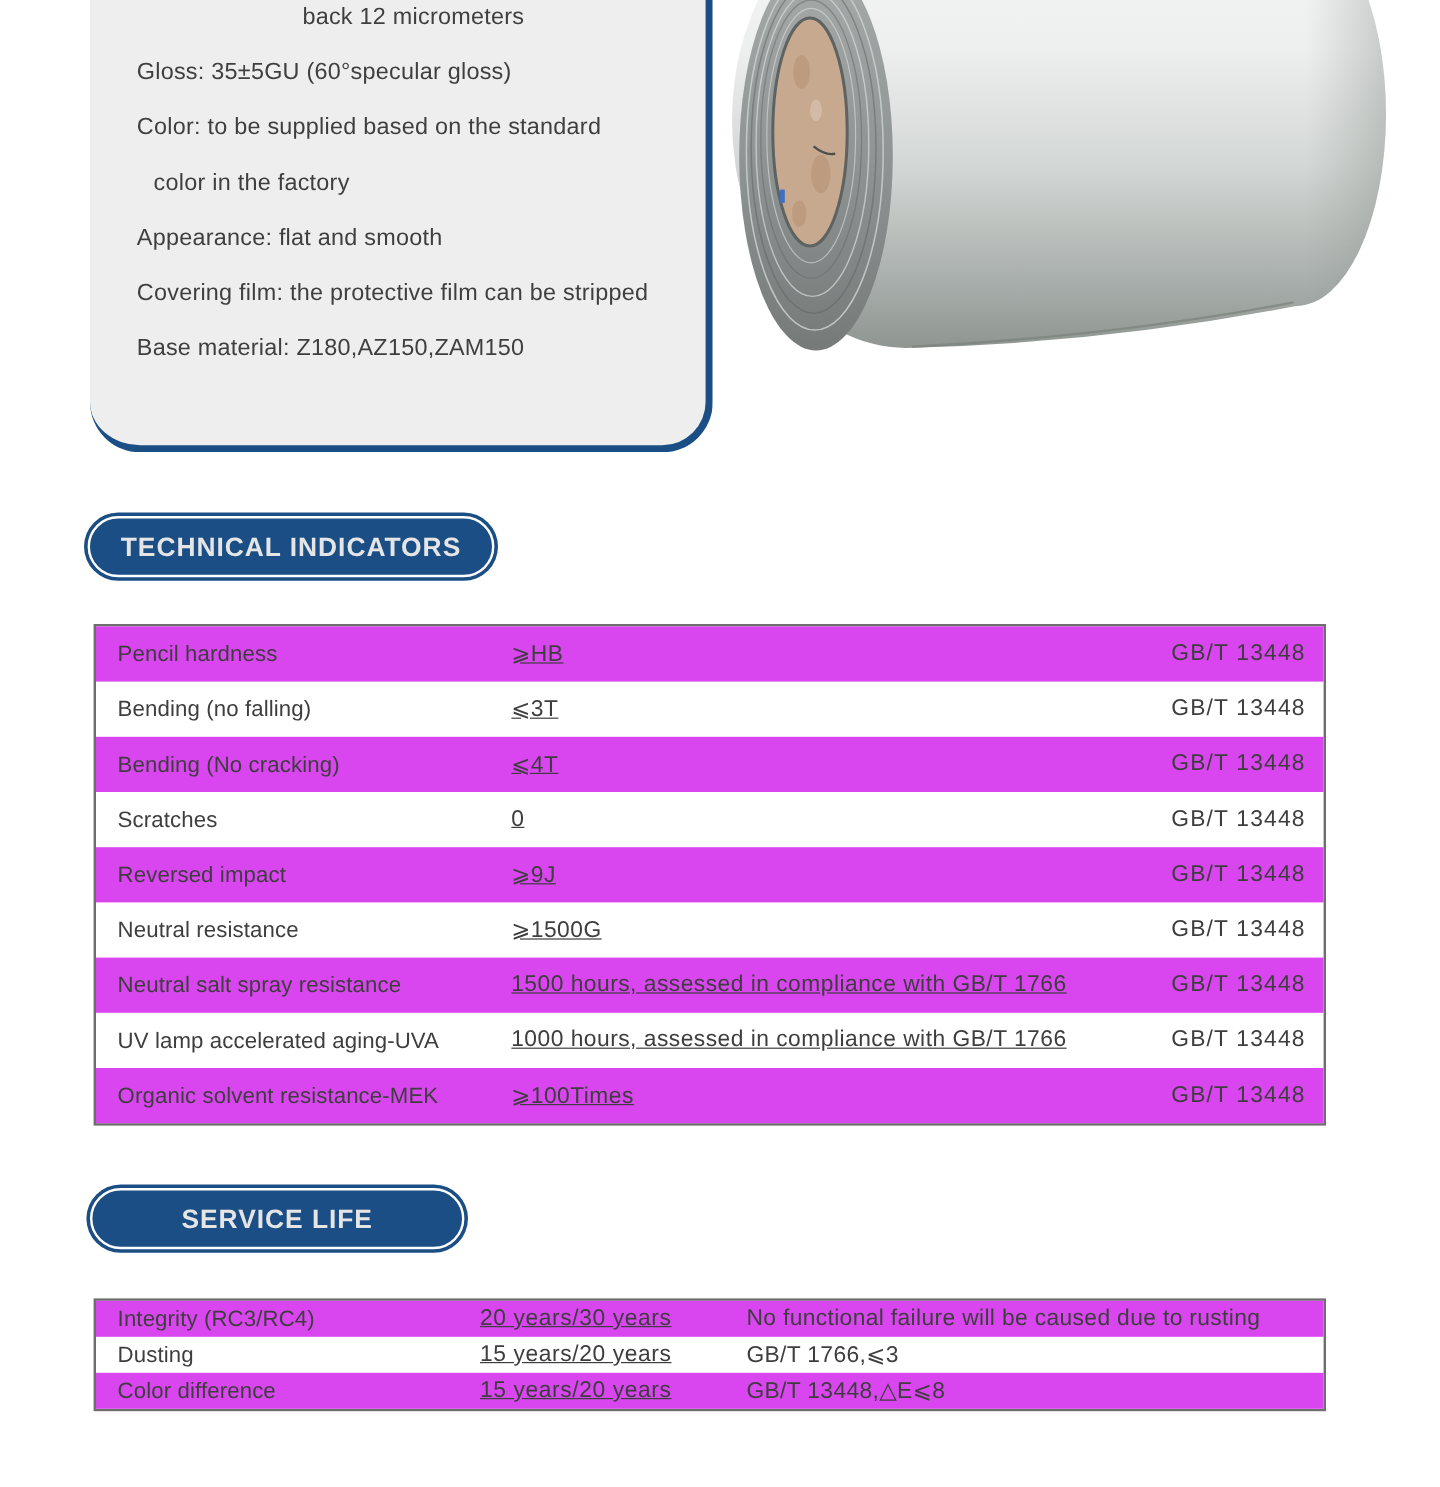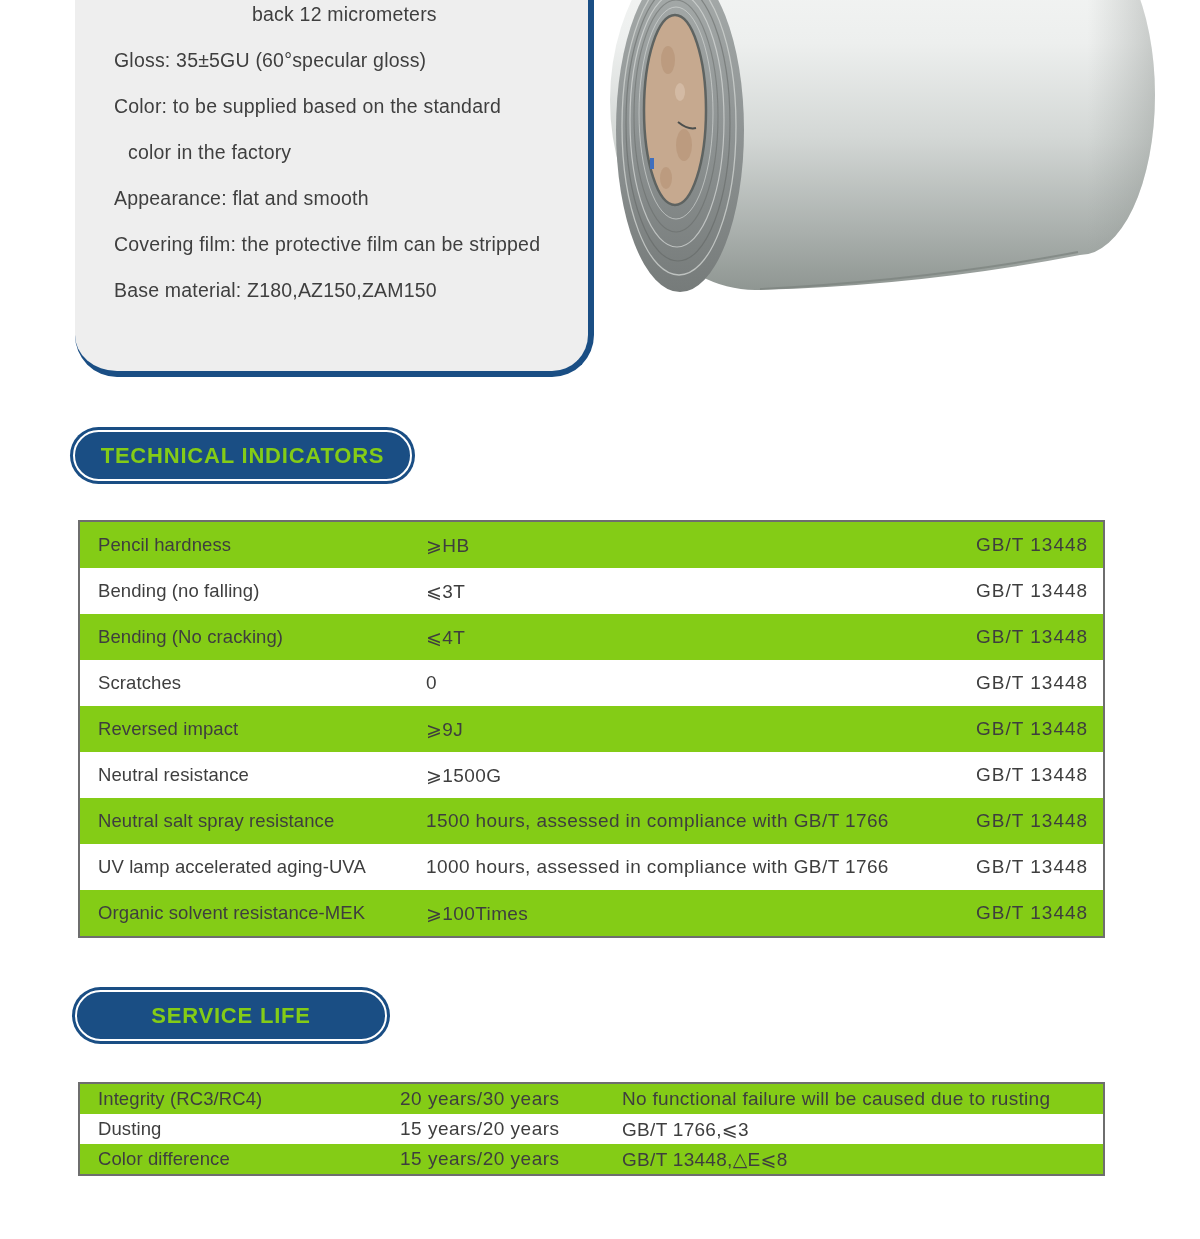--- a/index.html
+++ b/index.html
@@ -30,38 +30,38 @@
   
   .coil{position:absolute;left:600px;top:-60px;width:570px;height:412px;}
   
   .badge{
     position:absolute;height:51px;box-sizing:border-box;
     background:#1a4e84;border:2.5px solid #ffffff;border-radius:28px;
     box-shadow:0 0 0 3px #1a4e84;
     display:flex;align-items:center;justify-content:center;
   }
   .badge span{
-    color:#84cc16;font-weight:bold;font-size:22px;letter-spacing:0.8px;
+    color:#e5e5e5;font-weight:bold;font-size:22px;letter-spacing:0.8px;
   }
   .badge-tech{left:73px;top:430px;width:339px;}
   .badge-service{left:75px;top:990px;width:312px;}
   
   .spec-table{
     position:absolute;left:78px;width:1027px;box-sizing:border-box;
     border:2px solid #6e6e6e;
   }
   .table-tech{top:520px;}
   .table-service{top:1082px;}
   .trow{display:grid;align-items:center;}
   .table-tech .trow{grid-template-columns:346px 534px 145px;height:46px;}
   .table-service .trow{grid-template-columns:302px 222px 499px;height:30px;}
-  .trow.alt{background:#84cc16;}
+  .trow.alt{background:#d946ef;}
   .trow div{white-space:nowrap;overflow:hidden;}
   .cell-name{padding-left:18px;font-size:18.5px;letter-spacing:0.1px;}
-  .cell-value{font-size:19px;letter-spacing:0.4px;}
+  .cell-value{font-size:19px;letter-spacing:0.4px;text-decoration:underline;}
   .cell-std{padding-left:16px;font-size:19px;letter-spacing:1px;}
   .table-service .cell-value{padding-left:18px;letter-spacing:0.5px;}
   .table-service .cell-std{padding-left:18px;letter-spacing:0.3px;}
 </style>
 </head>
 <body>
 
 <div class="spec-card"></div>
 <div class="spec-lines">
   <div class="spec-line">back 12 micrometers</div>

